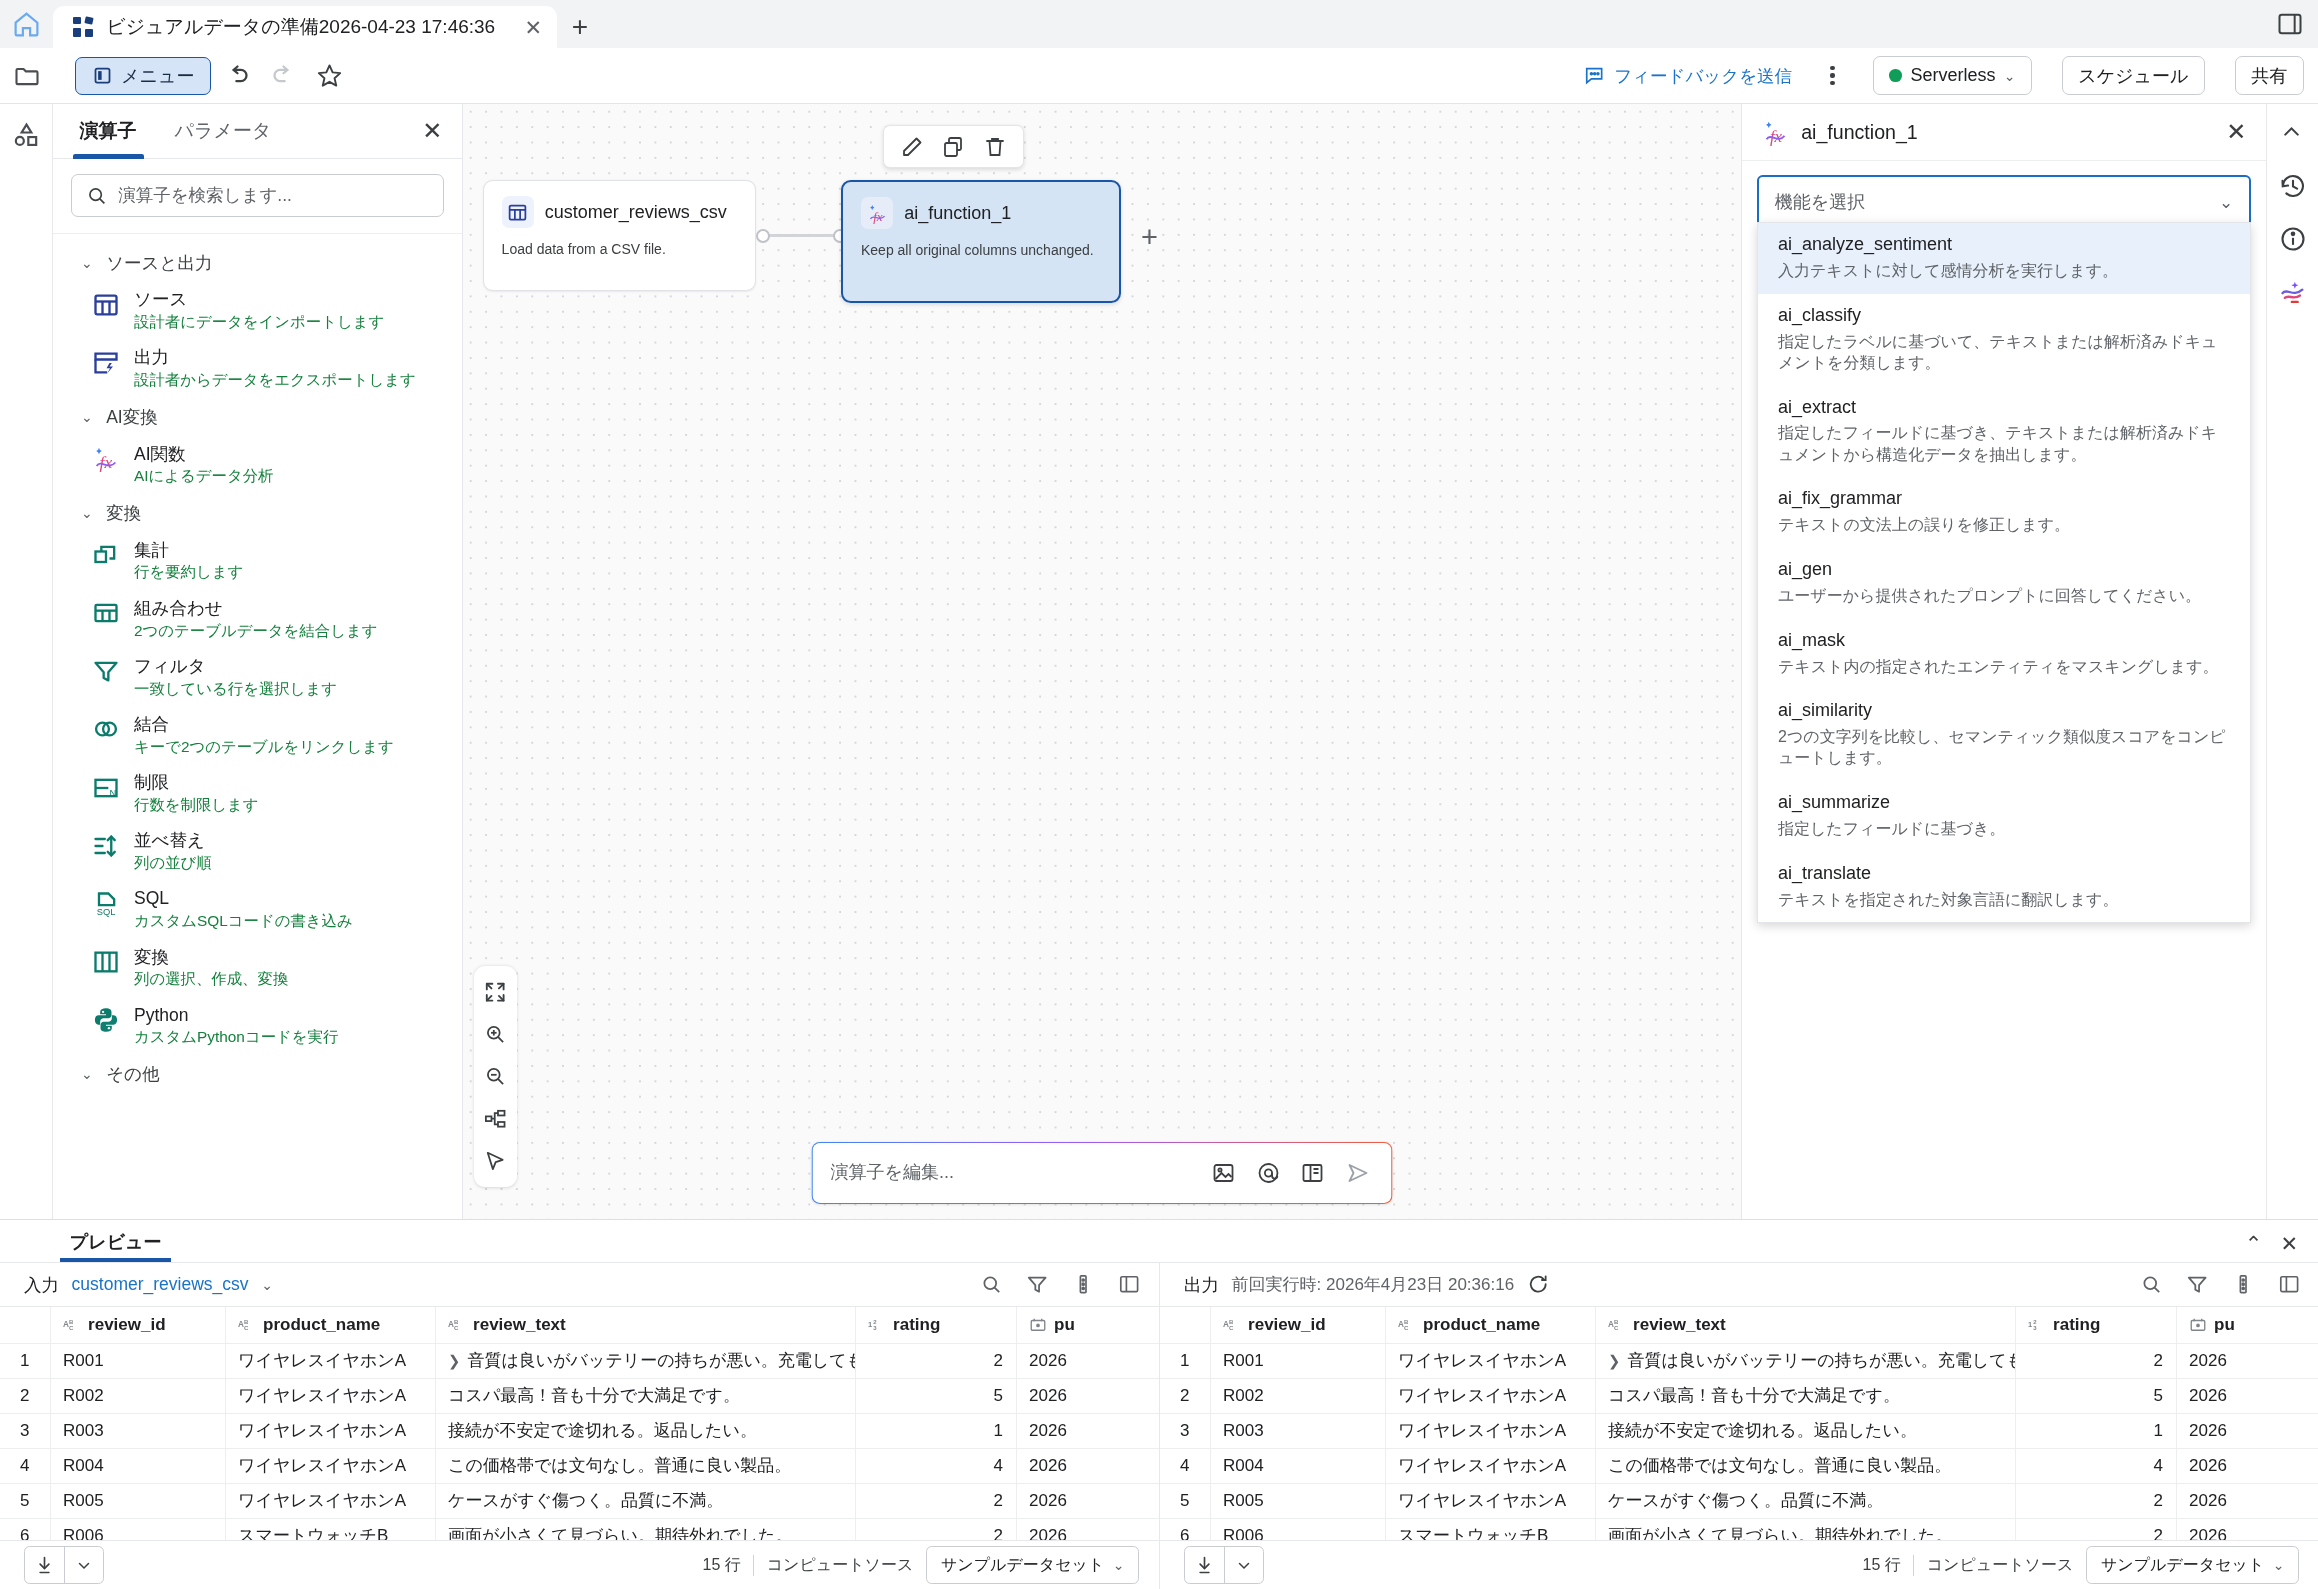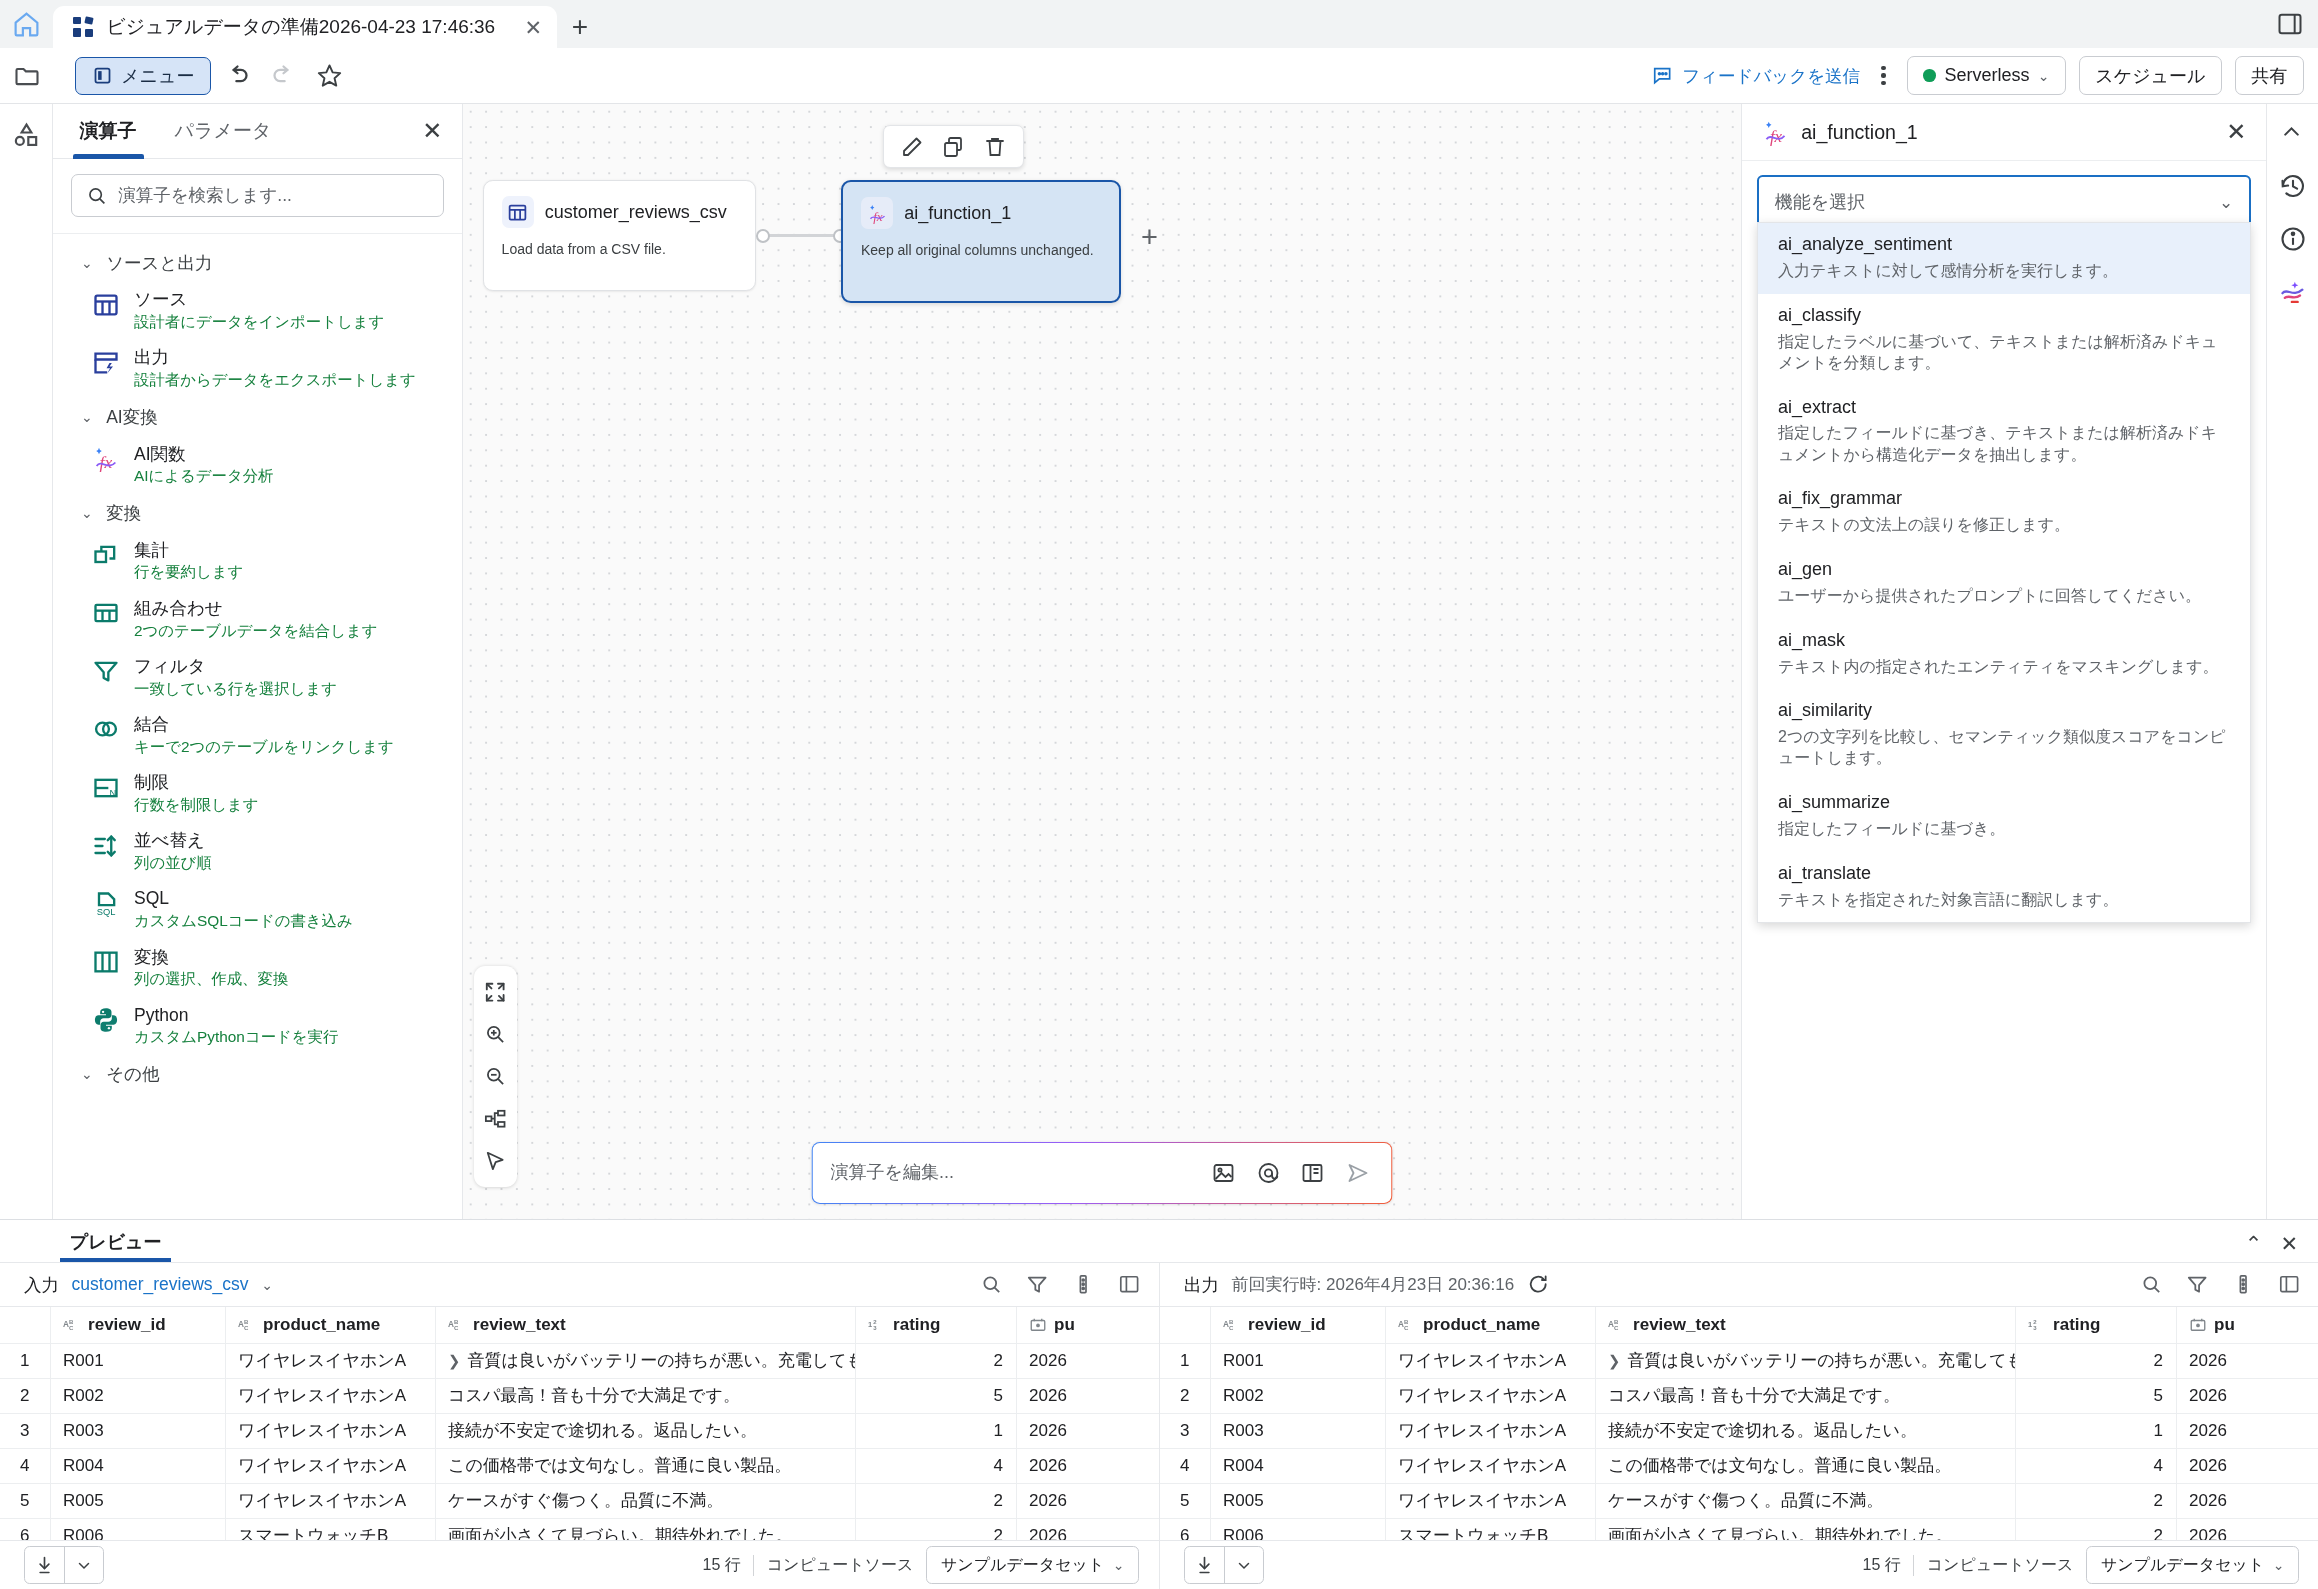--- a/index.html
+++ b/index.html
@@ -30,21 +30,21 @@
   
   .toolbar { height: 56px; background: #fff; border-bottom: 0.7px solid #e3e5e8; display: flex; align-items: center; flex-shrink: 0; }
   .toolbar-left-rail { width: 53px; height: 56px; display: flex; align-items: center; justify-content: center; }
   .folder-icon { width: 28px; height: 28px; }
   .menu-btn {
     display: flex; align-items: center; gap: 8.4px; height: 38px; padding: 0 15.4px;
     border: 1.4px solid #1a56a8; border-radius: 7px; background: #d6e4f7; cursor: pointer; margin-left: 22.4px;
   }
   .menu-btn-label { font-size: 18px; color: #1a2c44; }
   .tb-icon-btn { width: 39px; height: 39px; display: flex; align-items: center; justify-content: center; cursor: pointer; margin-left: 7px; }
-  .toolbar-right { margin-left: auto; display: flex; align-items: center; gap: 13px; padding-right: 15.4px; }
+  .toolbar-right { margin-left: auto; display: flex; align-items: center; gap: 30px; padding-right: 15.4px; }
   .feedback {
     display: flex; align-items: center; gap: 8.4px; color: #1a73c8; font-size: 17.5px; cursor: pointer;
   }
   .kebab { display: flex; flex-direction: column; gap: 3.5px; padding: 7px 8.4px; cursor: pointer; }
   .kebab i { width: 4.2px; height: 4.2px; background: #3c4043; border-radius: 50%; display: block; }
   .pill {
     height: 39px; border: 1.1px solid #c9ccd1; border-radius: 7px; background: #fff;
     display: flex; align-items: center; gap: 8.4px; padding: 0 15.4px; font-size: 18px; color: #202124; cursor: pointer;
   }
   .green-dot { width: 12.6px; height: 12.6px; border-radius: 50%; background: #0f9d58; }

